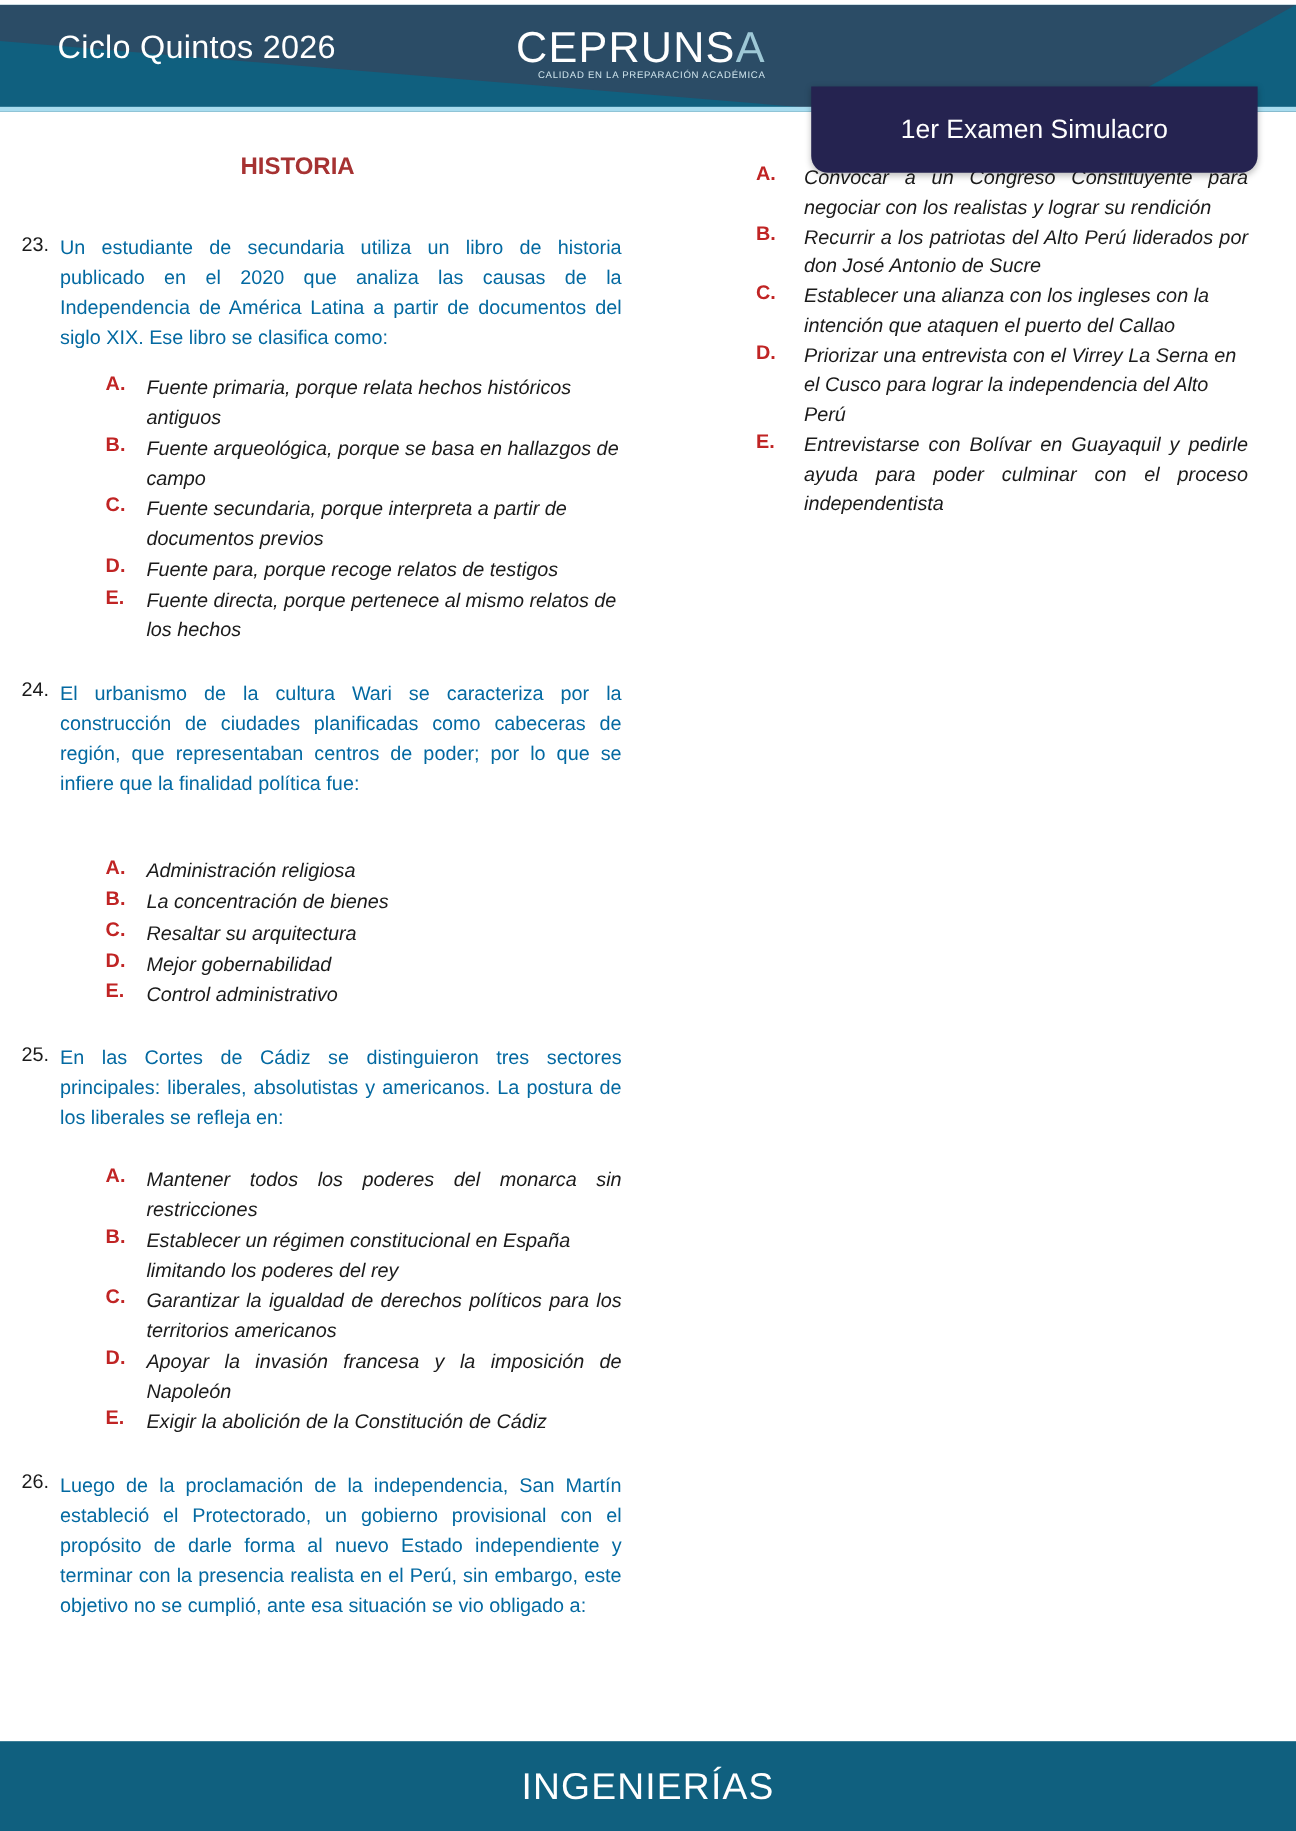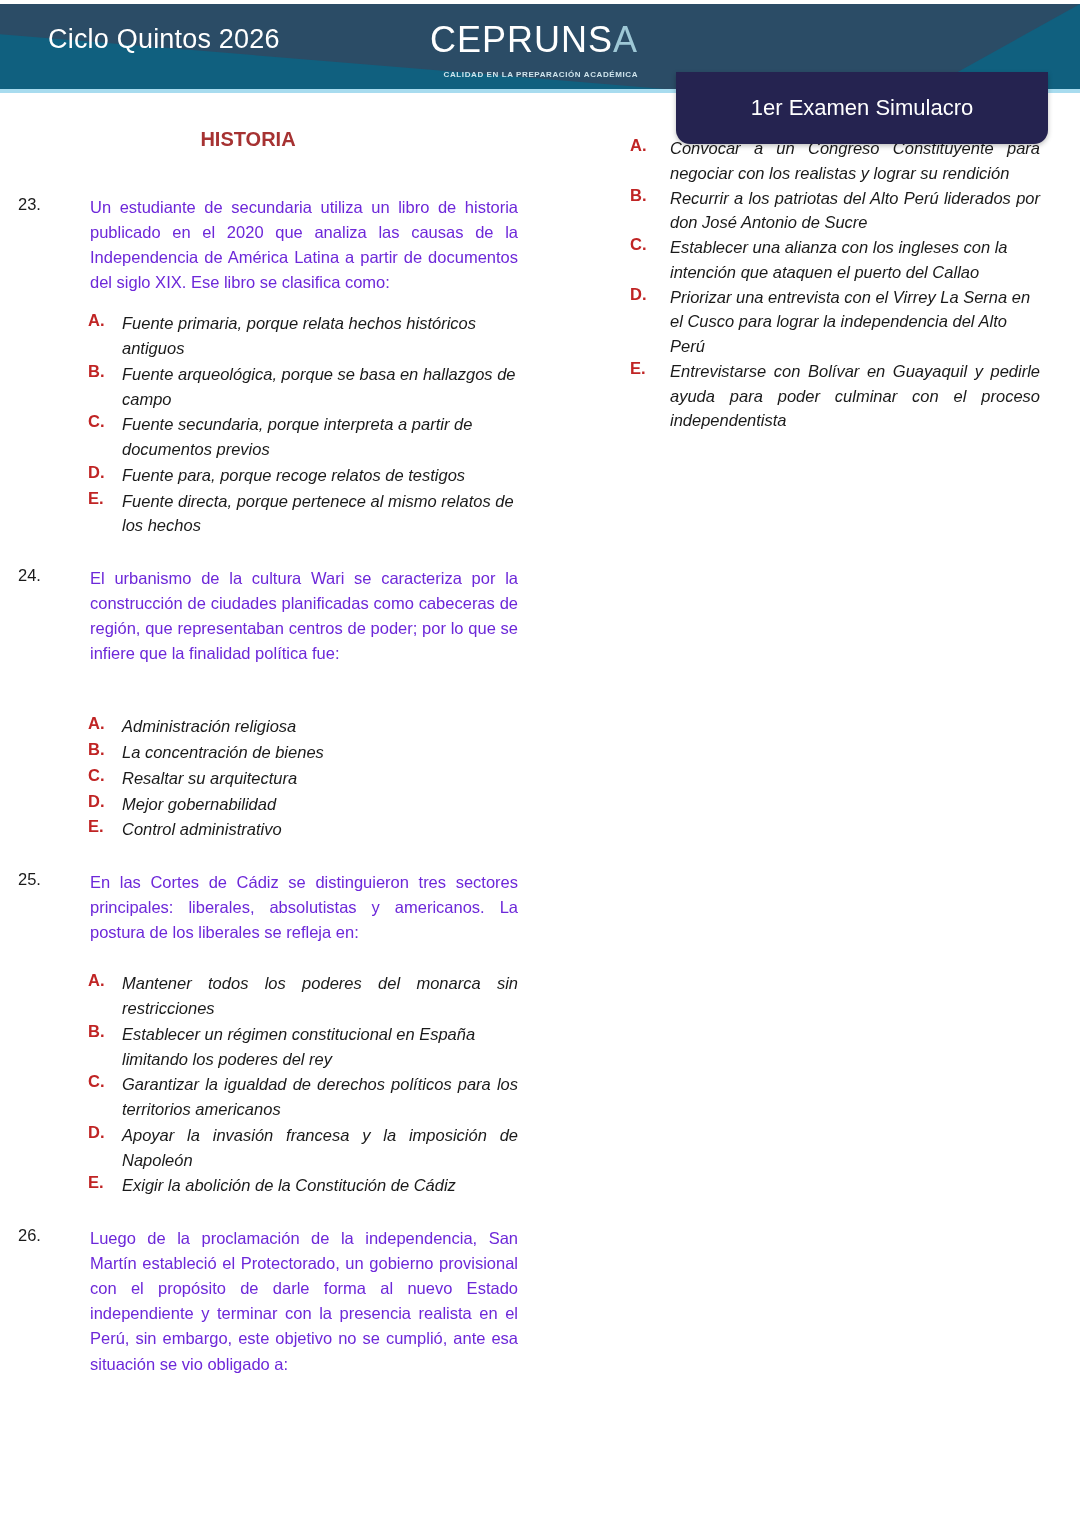--- a/index.html
+++ b/index.html
@@ -70,22 +70,21 @@
     letter-spacing: 1px;
     color: #ffffff;
     font-weight: 400;
     line-height: 1;
   }
   .logo-main .last-a { color: #9ec8d6; }
   .logo-sub {
     font-size: 8px;
     letter-spacing: 0.6px;
     color: #cfe4ec;
-    margin-top: 12px;
-    font-weight: bold;
+    margin-top: 0;
   }
   .exam-badge {
     position: absolute;
     left: 676px;
     top: 72px;
     width: 372px;
     height: 72px;
     background: #252350;
     border-radius: 0 0 14px 14px;
     color: #ffffff;
@@ -122,34 +121,33 @@
     color: #a63232;
     font-size: 20px;
     font-weight: bold;
     margin-bottom: 44px;
     width: 460px;
   }
 
   .question {
     display: flex;
     margin-bottom: 6px;
-    gap: 40px;
   }
   .q-num {
     width: 32px;
     flex: 0 0 32px;
     font-size: 16.5px;
     color: #1a1a1a;
     text-align: left;
   }
   .q-text {
     flex: 1;
     font-size: 16.5px;
     line-height: 1.52;
-    color: #6d28d9;
+    color: #0369a1;
     text-align: justify;
   }
 
   .options {
     margin-top: 16px;
     margin-bottom: 28px;
   }
   .option {
     display: flex;
     margin-bottom: 1px;
@@ -321,14 +319,17 @@
         </div>
         <div class="option">
           <div class="opt-letter">E.</div>
           <div class="opt-text just">Entrevistarse con Bolívar en Guayaquil y pedirle ayuda para poder culminar con el proceso independentista</div>
         </div>
       </div>
     </div>
 
   </div>
 
+  <div class="footer">
+    <div class="footer-text">INGENIERÍAS</div>
+  </div>
 
 </div>
 
 </body></html>

